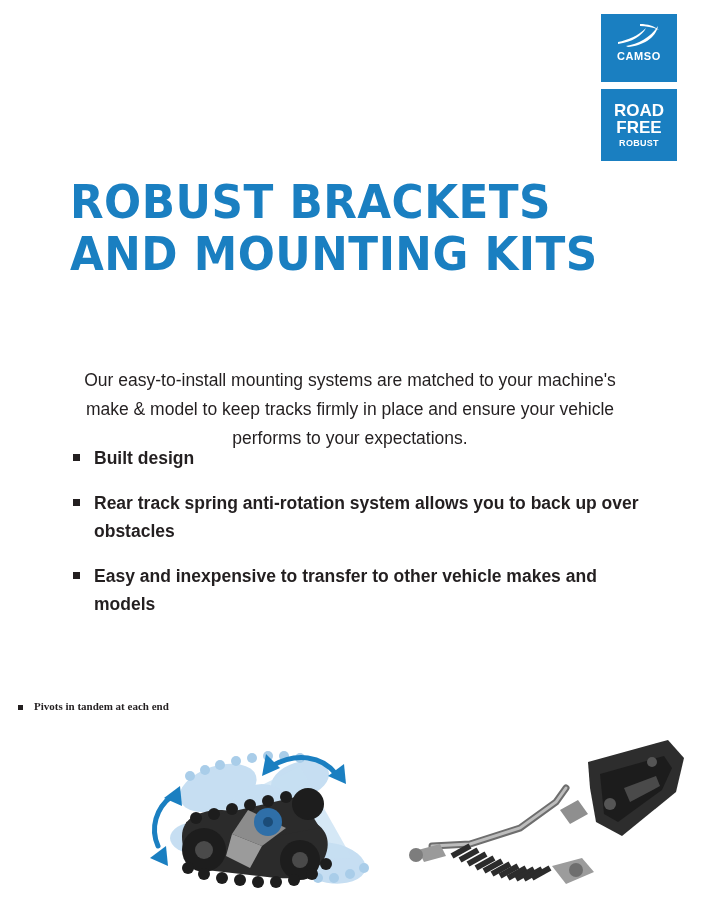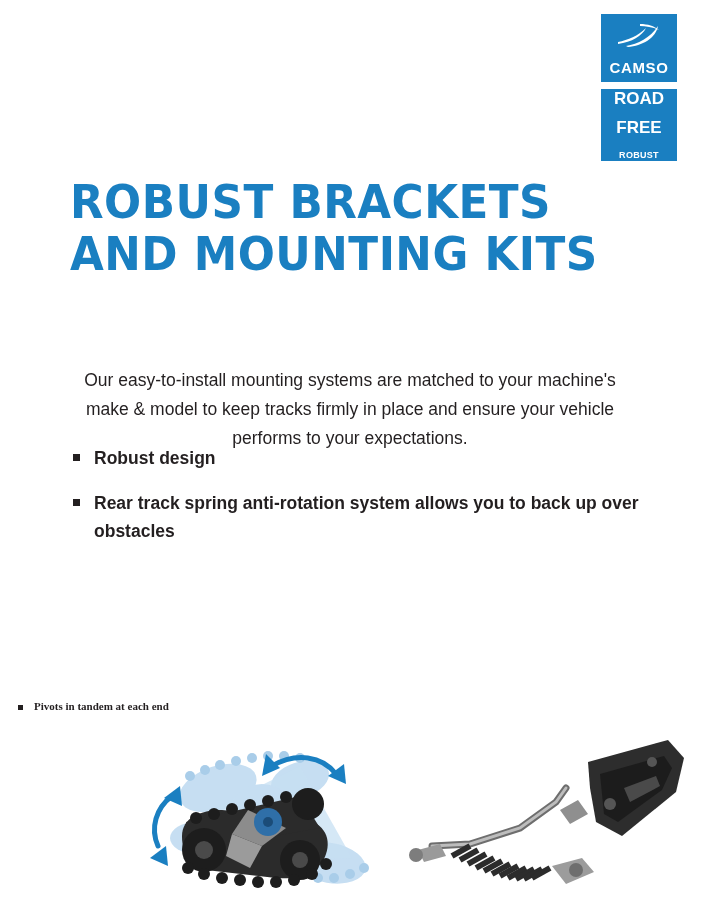--- a/index.html
+++ b/index.html
@@ -34,39 +34,38 @@
     padding-top: 8px;
     box-sizing: border-box;
   }
   .logo-swoosh {
     width: 46px;
     height: 26px;
     display: block;
   }
   .logo-camso-text {
     color: #ffffff;
-    font-size: 15px;
+    font-size: 11px;
     font-weight: bold;
     letter-spacing: 0.6px;
-    margin-top: 11px;
+    margin-top: 2px;
     font-family: "Liberation Sans", sans-serif;
     text-align: right;
   }
   .logo-roadfree {
     width: 76px;
     height: 72px;
     background: #1a7fc1;
     margin-top: 7px;
     box-sizing: border-box;
     display: flex;
     flex-direction: column;
     align-items: center;
     justify-content: center;
     line-height: 1.0;
-    gap: 12px;
   }
   .logo-roadfree .rf-line {
     color: #ffffff;
     font-weight: bold;
     font-size: 17px;
     letter-spacing: 0px;
     font-family: "Liberation Sans", sans-serif;
   }
   .logo-roadfree .rf-company {
     color: #ffffff;
@@ -192,28 +191,32 @@
 <div class="heading">
   <div class="hl">ROBUST BRACKETS</div>
   <div class="hl">AND MOUNTING KITS</div>
 </div>
 
 <p class="intro">Our easy-to-install mounting systems are matched to your machine's make &amp; model to keep tracks firmly in place and ensure your vehicle performs to your expectations.</p>
 
 <ul class="bullets">
   <li>
     <span class="sq"></span>
-    <span>Robust design</span>
+    <span>Built design</span>
   </li>
   <li>
     <span class="sq"></span>
   </li>
   <li>
     <span class="sq"></span>
     <span>Rear track spring anti-rotation system allows you to back up over obstacles</span>
+  </li>
+  <li>
+    <span class="sq"></span>
+    <span>Easy and inexpensive to transfer to other vehicle makes and models</span>
   </li>
 </ul>
 
 <div class="footnote">
   <span class="sq"></span>
   <span>Pivots in tandem at each end</span>
 </div>
 
 <div class="art">
   <svg width="720" height="190" viewBox="0 0 720 190" xmlns="http://www.w3.org/2000/svg">

